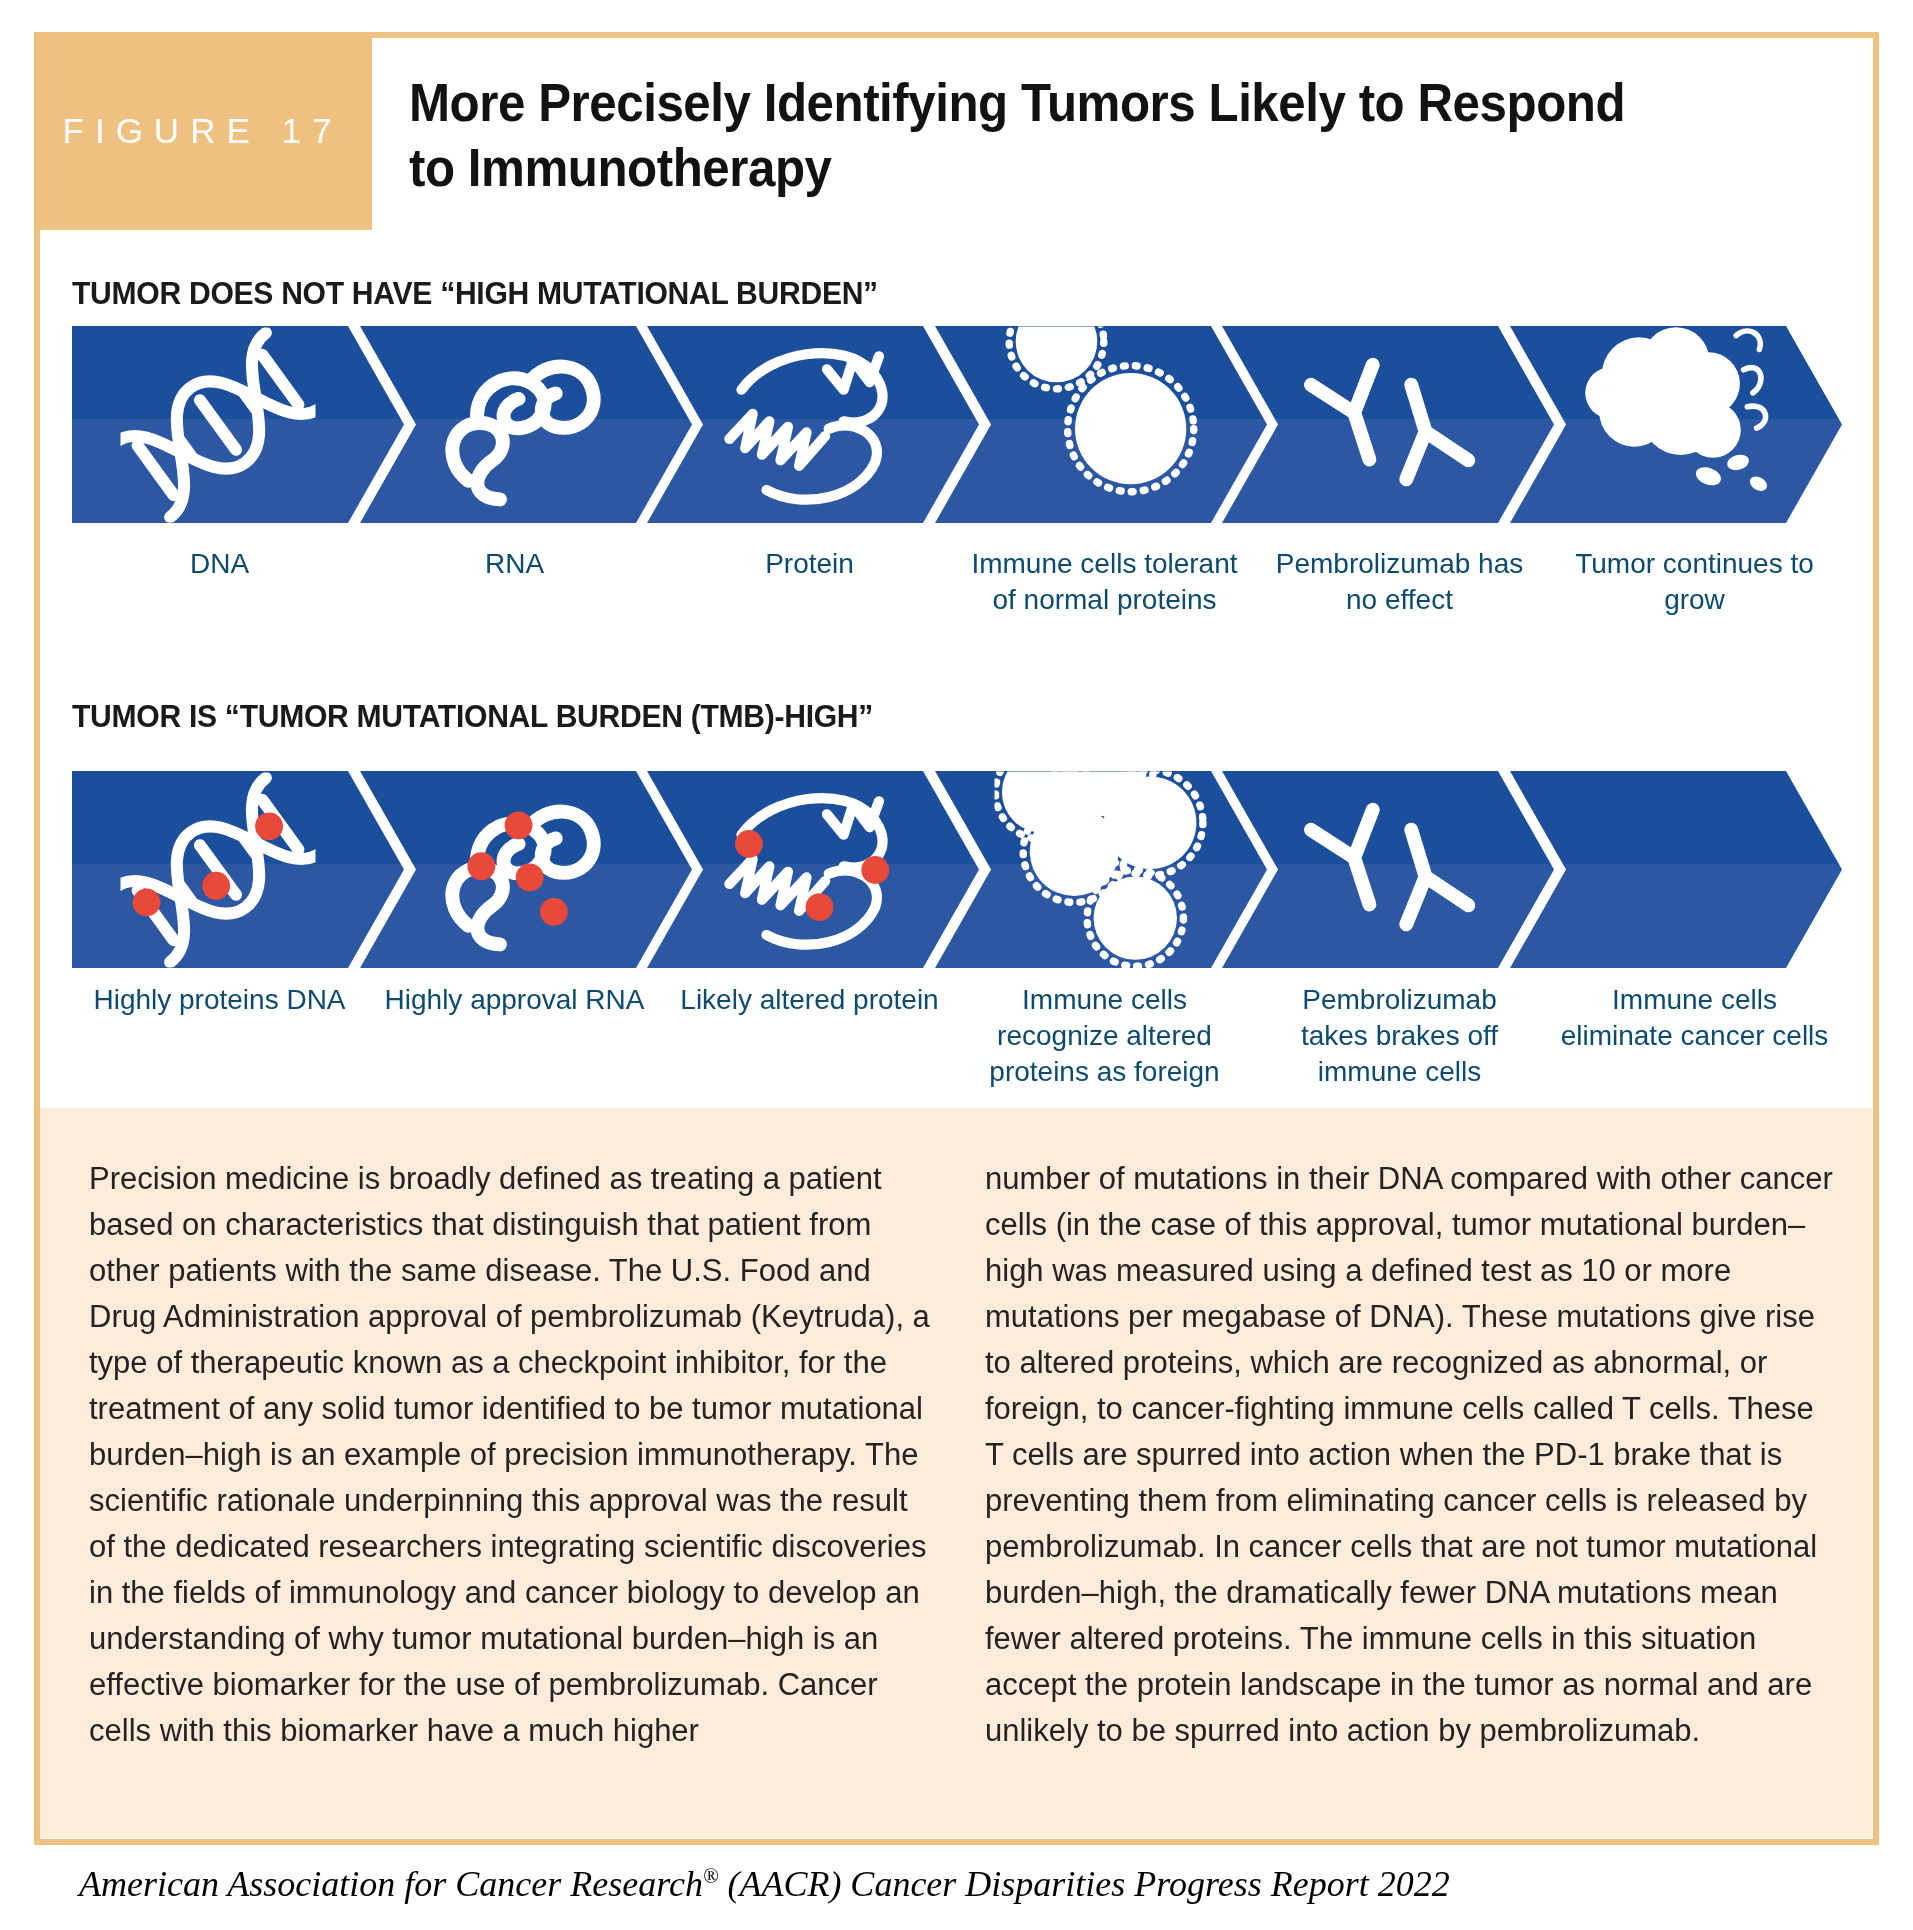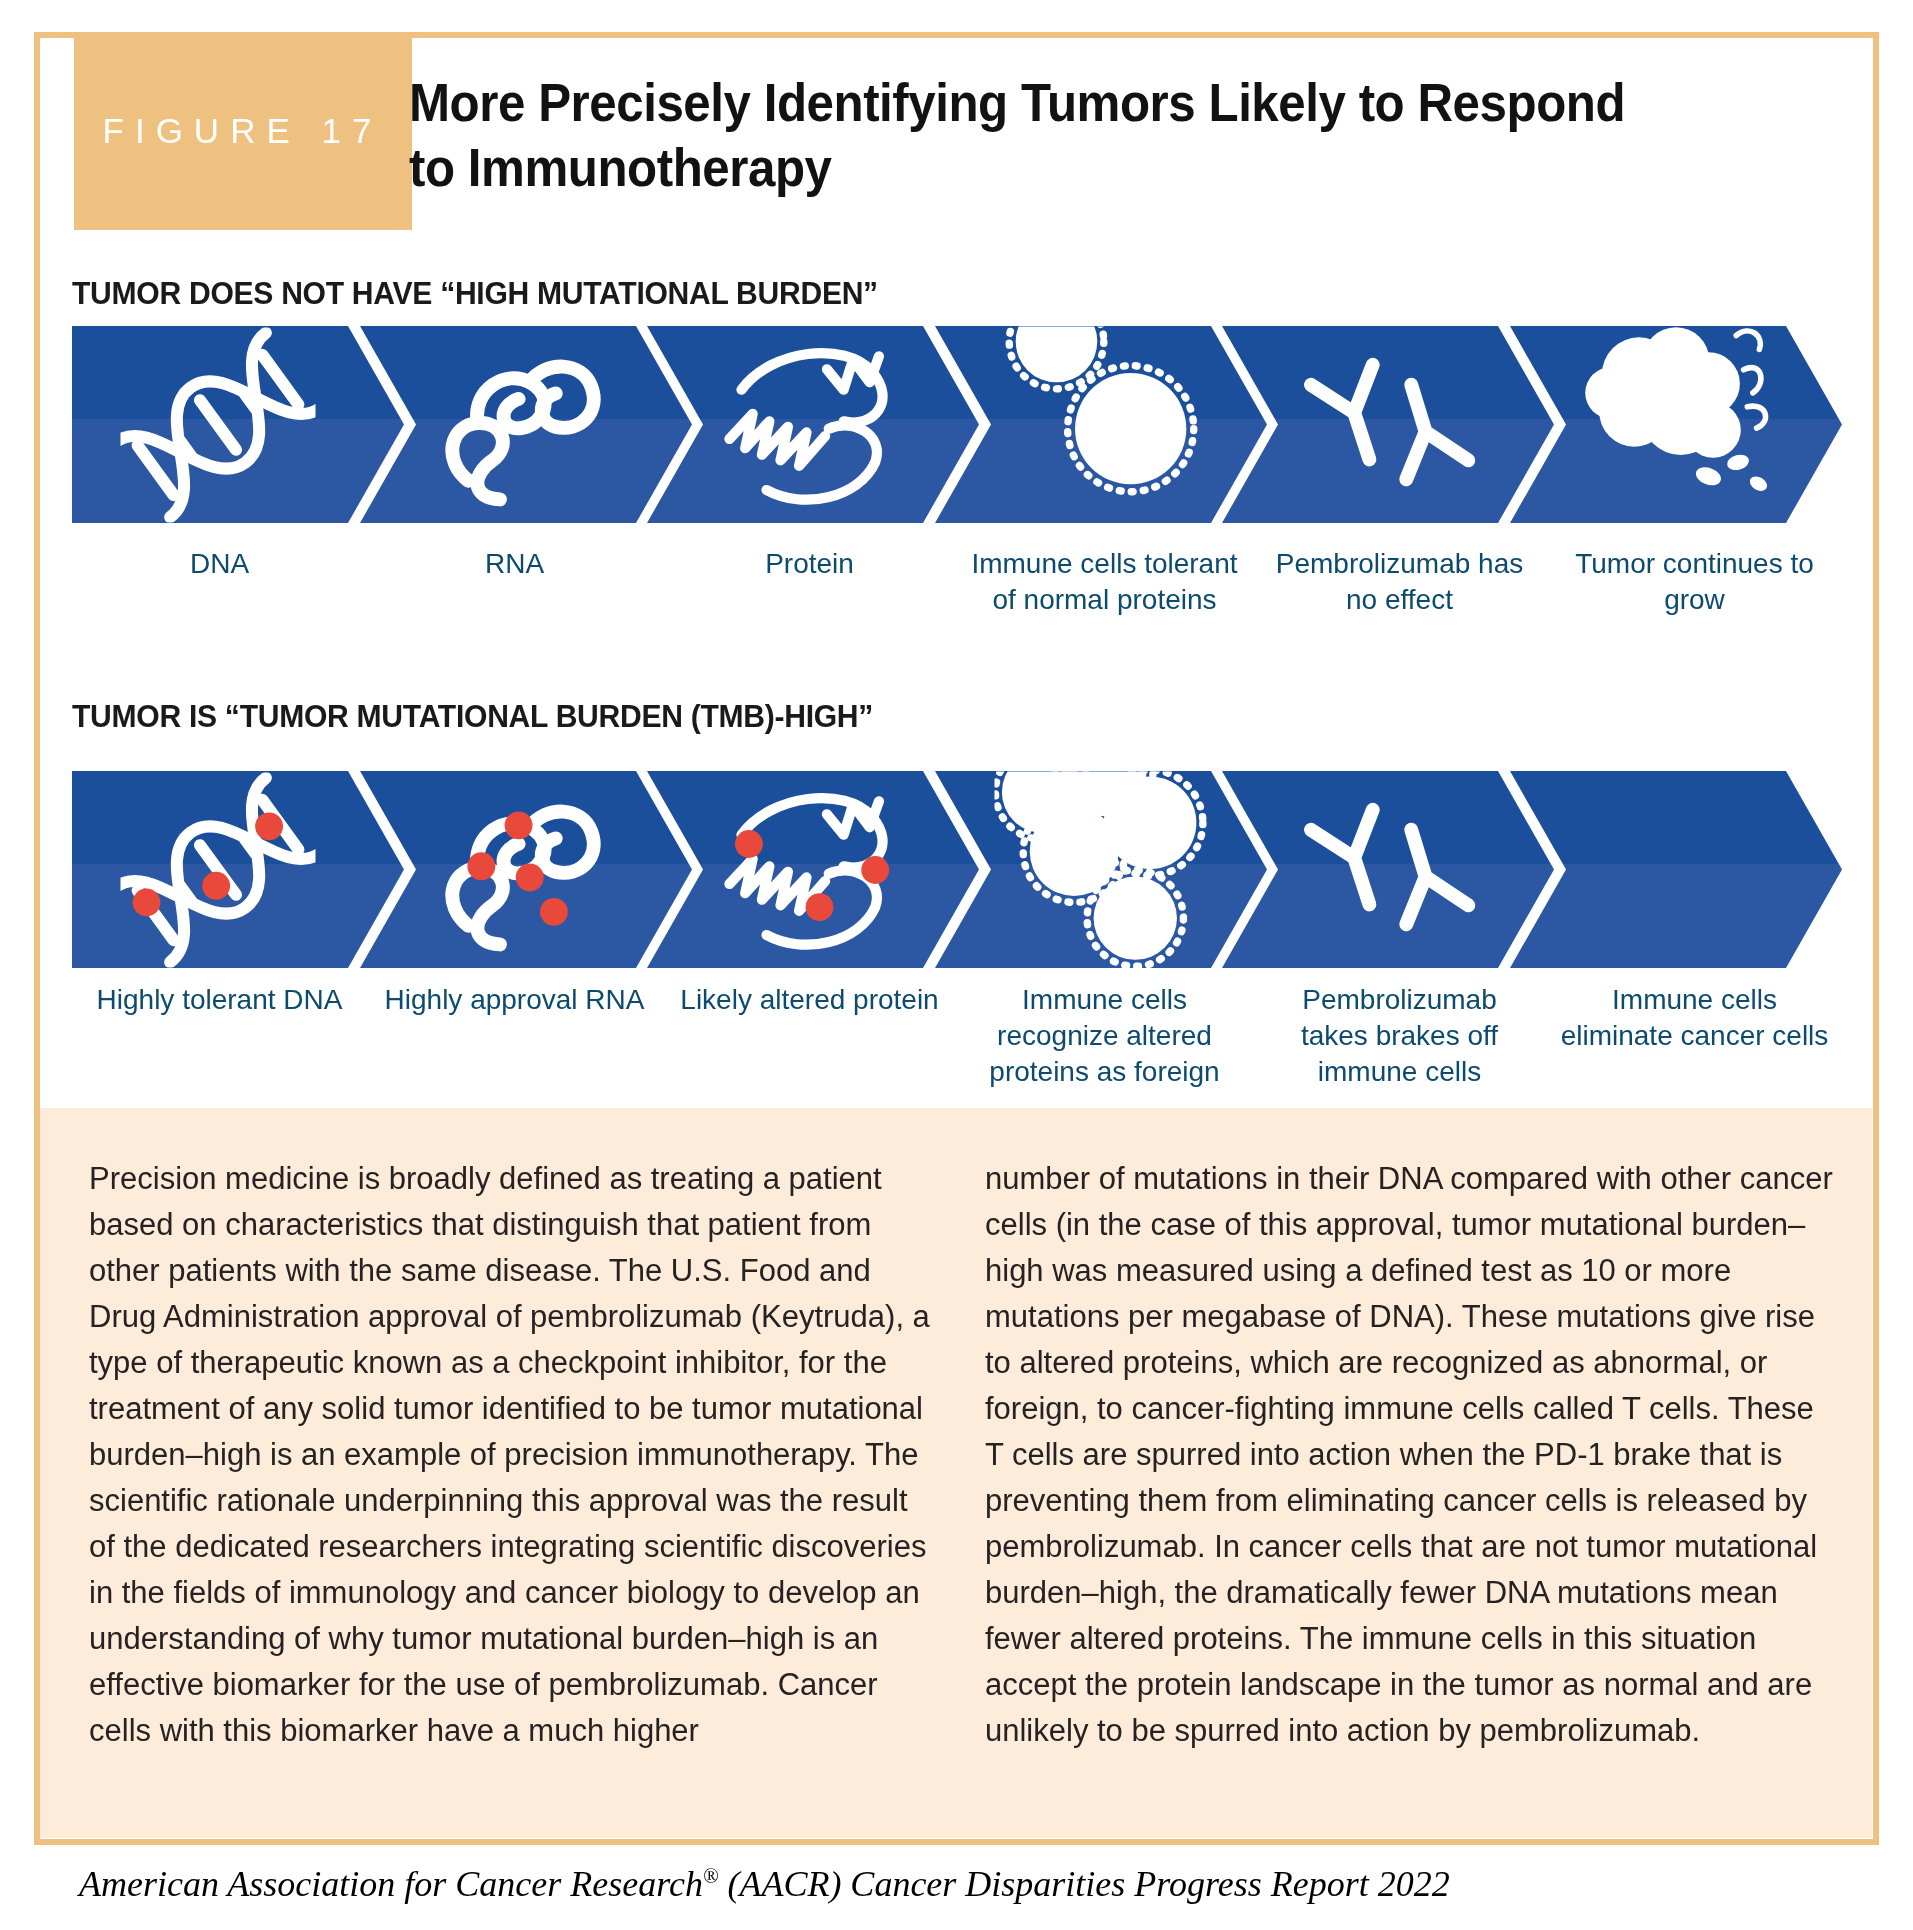--- a/index.html
+++ b/index.html
@@ -5,21 +5,21 @@
   html,body{margin:0;padding:0;background:#fff;}
   .page{position:relative;width:1914px;height:1930px;background:#ffffff;
         font-family:"Liberation Sans",sans-serif;color:#231f20;overflow:hidden;}
 
   
   .frame{position:absolute;left:34px;top:32px;width:1845px;height:1813px;
          border:6.5px solid #efc181;box-sizing:border-box;background:#fff;}
 
   
   .figure-label-box{position:absolute;left:-6.5px;top:-6.5px;width:338px;height:198px;
-    background:#efc181;display:flex;align-items:center;justify-content:center;margin-left:40px;}
+    background:#efc181;display:flex;align-items:center;justify-content:center;}
   .figure-label-box span{color:#ffffff;font-size:35px;letter-spacing:11px;font-weight:400;}
   .figure-title{position:absolute;left:369px;top:32px;width:1447px;
     font-size:53px;font-weight:bold;line-height:65px;color:#121212;
     transform:scaleX(0.93);transform-origin:left top;letter-spacing:-0.5px;}
 
   
   .sec-heading{position:absolute;left:32px;font-size:32px;font-weight:bold;color:#1a1a1a;
     transform:scaleX(0.94);transform-origin:left top;letter-spacing:-0.3px;white-space:nowrap;}
   .sec1{top:237px;} .sec2{top:660px;}
 
@@ -224,21 +224,21 @@
             <g transform="translate(152,118) rotate(163)">
               <path d="M0,58 L0,5 M0,5 L-35,-38 M0,5 L35,-38"></path>
             </g>
           </g>
         </svg>
       </div>
       <div class="seg s5"></div>
     </div>
 
     <div class="labels-row l2">
-      <div class="cell">Highly tolerant DNA</div>
+      <div class="cell">Highly proteins DNA</div>
       <div class="cell">Highly approval RNA</div>
       <div class="cell">Likely altered protein</div>
       <div class="cell">Immune cells recognize altered proteins as foreign</div>
       <div class="cell">Pembrolizumab takes brakes off immune cells</div>
       <div class="cell">Immune cells eliminate cancer cells</div>
     </div>
 
     <div class="text-panel">
       <div class="cols">
         <div class="col">Precision medicine is broadly defined as treating a patient based on characteristics that distinguish that patient from other patients with the same disease. The U.S. Food and Drug Administration approval of pembrolizumab (Keytruda), a type of therapeutic known as a checkpoint inhibitor, for the treatment of any solid tumor identified to be tumor mutational burden–high is an example of precision immunotherapy. The scientific rationale underpinning this approval was the result of the dedicated researchers integrating scientific discoveries in the fields of immunology and cancer biology to develop an understanding of why tumor mutational burden–high is an effective biomarker for the use of pembrolizumab. Cancer cells with this biomarker have a much higher</div>

